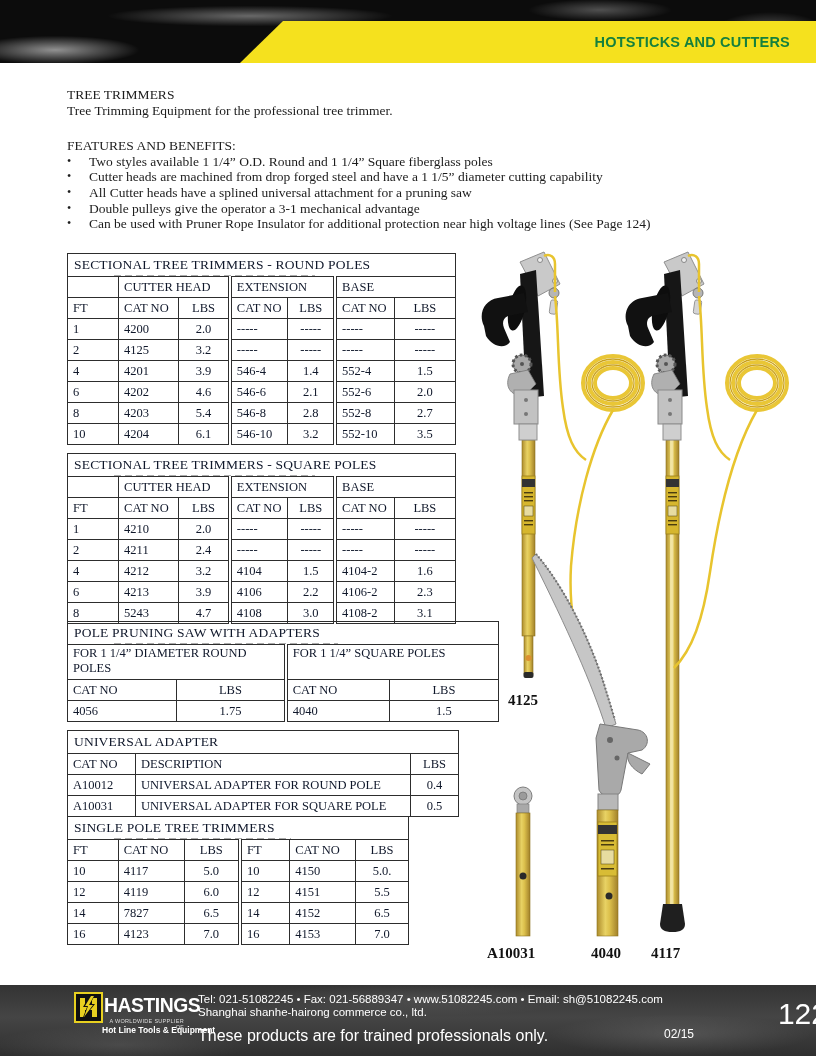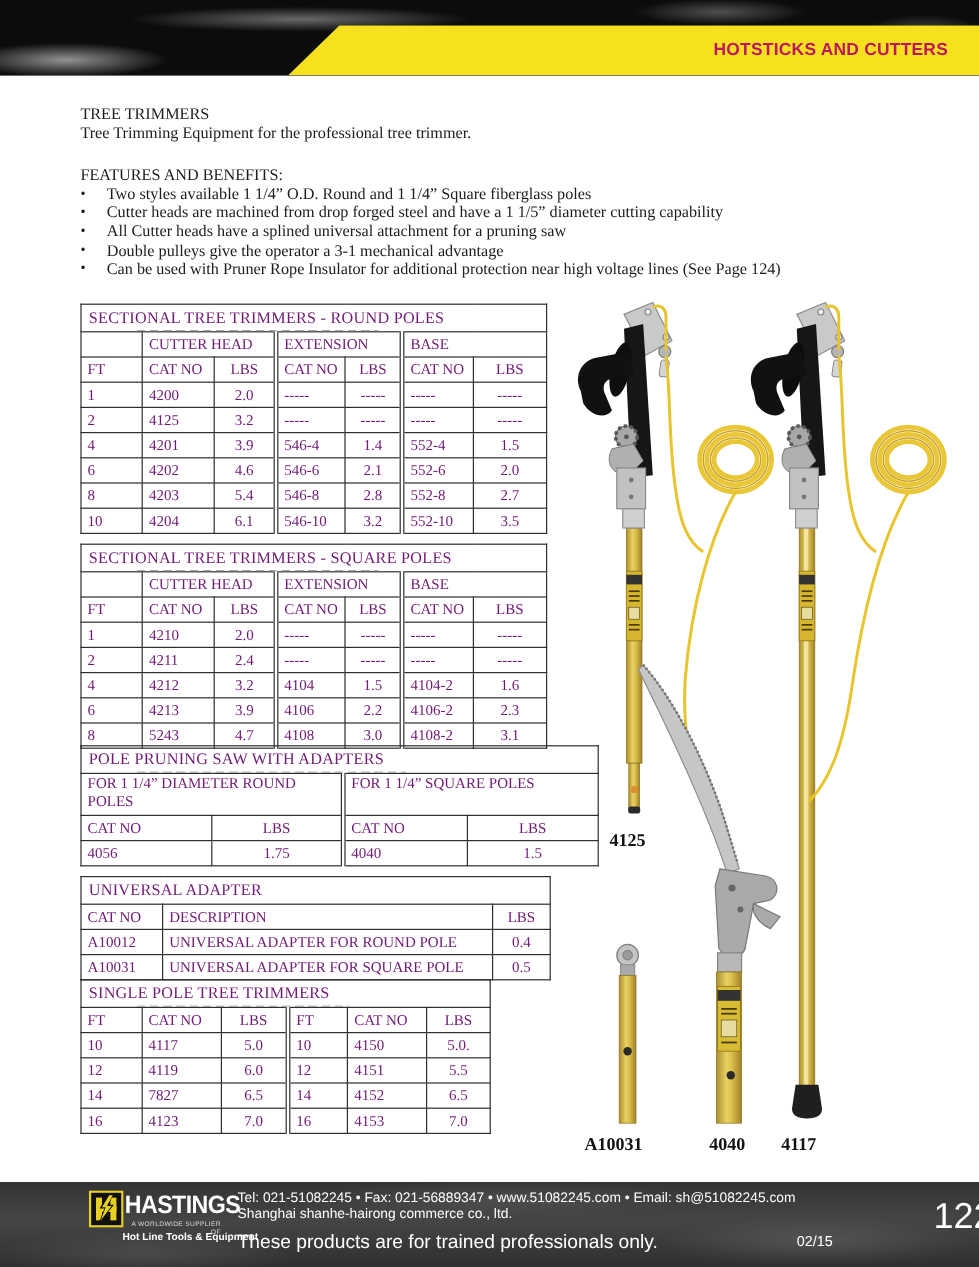--- a/index.html
+++ b/index.html
@@ -10,33 +10,33 @@
   .top-band { position:absolute; left:0; top:0; width:816px; height:63px;
     background:
       radial-gradient(ellipse 130px 22px at 55px 50px, rgba(255,255,255,.55), transparent 65%),
       radial-gradient(ellipse 220px 16px at 250px 16px, rgba(255,255,255,.38), transparent 65%),
       radial-gradient(ellipse 170px 26px at 430px 42px, rgba(255,255,255,.30), transparent 60%),
       radial-gradient(ellipse 120px 18px at 600px 10px, rgba(255,255,255,.28), transparent 60%),
       radial-gradient(ellipse 90px 30px at 770px 30px, rgba(255,255,255,.30), transparent 60%),
       #0c0c0c; }
   .yellow-banner { position:absolute; left:240px; top:21px; width:576px; height:42px;
     background:#f5e11e; clip-path:polygon(43px 0, 100% 0, 100% 100%, 0 100%);
-    font-family:"Liberation Sans",sans-serif; font-weight:bold; font-size:14.5px; color:#be185d;
+    font-family:"Liberation Sans",sans-serif; font-weight:bold; font-size:14.5px; color:#15803d;
     text-align:right; line-height:42px; padding-right:26px; box-sizing:border-box; letter-spacing:.2px; }
 
   
   .intro { position:absolute; left:67px; top:87px; width:712px; font-size:13.5px; line-height:15.6px; }
   .intro .features-heading { margin-top:20px; }
   .bullet-row { display:flex; }
   .bullet-glyph { width:22px; flex:none; font-size:12px; }
 
   
   .tables-col { position:absolute; left:67px; top:253px; width:400px; }
   table.cat-table { border-collapse:collapse; table-layout:fixed; position:absolute; left:0;
-    font-family:"Liberation Serif",serif; font-size:12.5px; color:#701a75; }
+    font-family:"Liberation Serif",serif; font-size:12.5px; color:#0f172a; }
   .cat-table td { border:1px solid #2d2d2d; padding:1px 5px; height:18px; line-height:16px;
     overflow:hidden; white-space:nowrap; }
   .cat-table td.t-title { font-size:13.5px; padding:2px 6px; position:relative; letter-spacing:.2px; }
   .cat-table td.t-title::after { content:""; position:absolute; left:46px; bottom:-2px; width:52%; height:3px;
     background:repeating-linear-gradient(90deg,#8f8f8f 0 7px, transparent 7px 11px); opacity:.75; }
   .cat-table td.no-dash::after { display:none; }
   .cat-table td.grp-sep { border-left:4px double #2d2d2d; }
   .cat-table td.c { text-align:center; }
   .cat-table td.wrap { white-space:normal; line-height:15px; vertical-align:top; }
   #table-round  { top:0; width:389px; }

